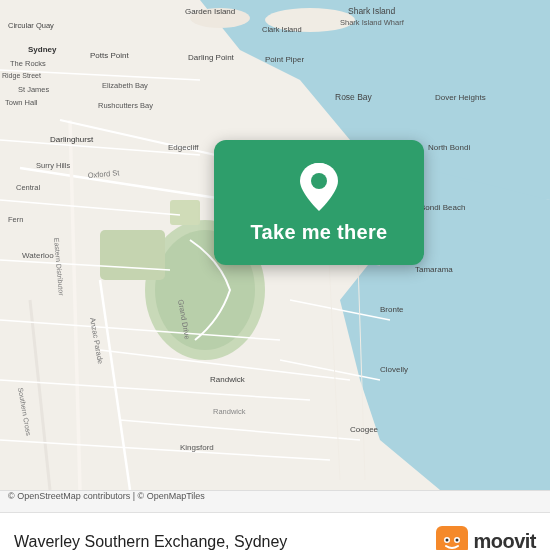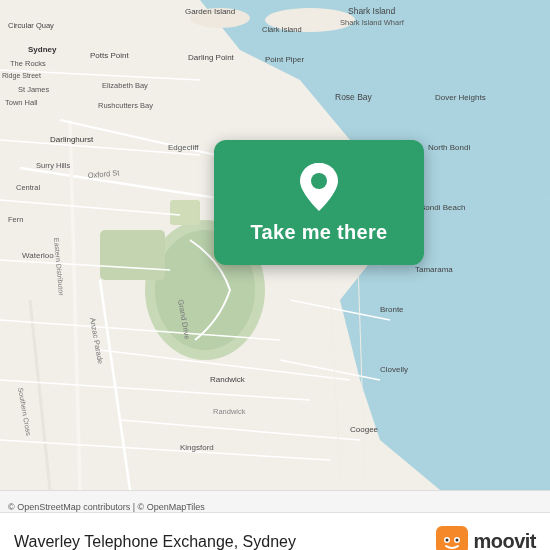--- a/index.html
+++ b/index.html
@@ -65,21 +65,21 @@
       font-weight: bold;
       letter-spacing: 0.3px;
     }
 
     
     #attribution {
       width: 550px;
       height: 22px;
       background-color: #f5f5f5;
       display: flex;
-      align-items: flex-end;
+      align-items: flex-start;
       padding: 0 8px;
       font-size: 9px;
       color: #555;
       border-top: 1px solid #ddd;
     }
 
     
     #bottom-bar {
       width: 550px;
       height: 58px;
@@ -256,21 +256,21 @@
     </div>
 
   </div>
 </div>
 
 <div id="attribution">
   <span>© OpenStreetMap contributors | © OpenMapTiles</span>
 </div>
 
 <div id="bottom-bar">
-  <span id="place-name">Waverley Telephone Exchange, Sydney</span>
+  <span id="place-name">Waverley Southern Exchange, Sydney</span>
   <div id="moovit-logo">
 
     <svg class="moovit-icon" viewBox="0 0 34 34" xmlns="http://www.w3.org/2000/svg">
       <rect x="1" y="1" width="32" height="28" rx="6" fill="#f5892a"></rect>
       <polygon points="8,29 16,34 16,29" fill="#f5892a"></polygon>
 
       <circle cx="12" cy="15" r="3" fill="white"></circle>
       <circle cx="22" cy="15" r="3" fill="white"></circle>
       <circle cx="12" cy="15" r="1.5" fill="#333"></circle>
       <circle cx="22" cy="15" r="1.5" fill="#333"></circle>

